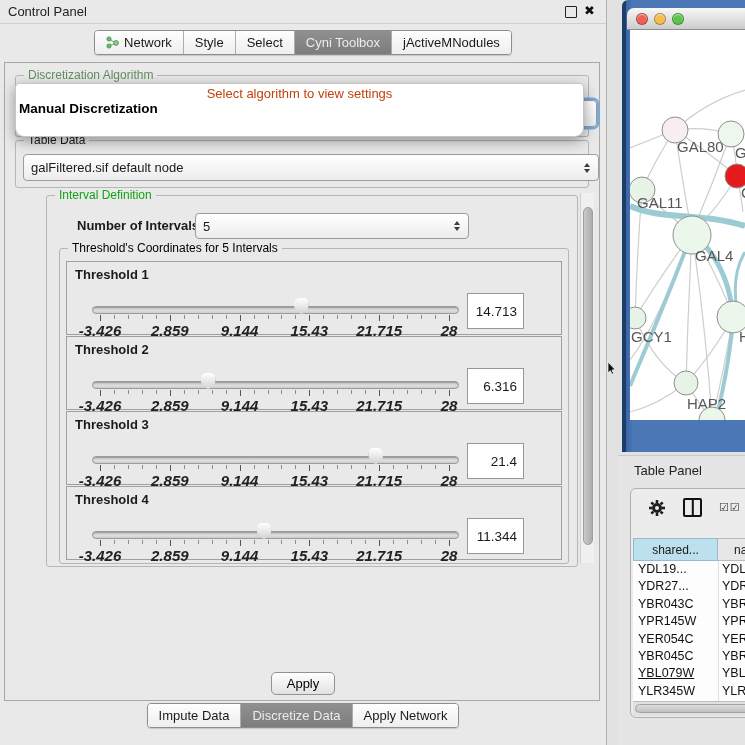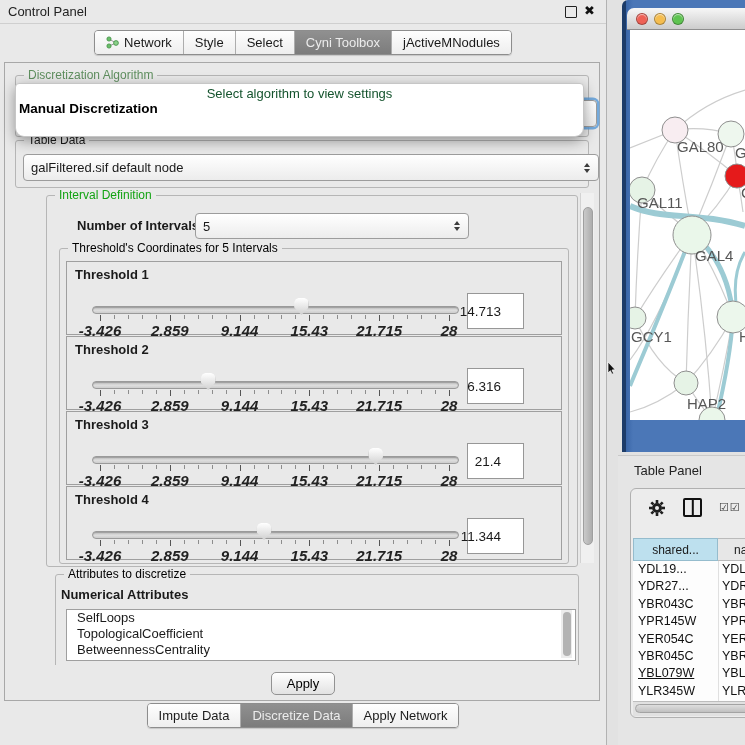--- a/index.html
+++ b/index.html
@@ -26,21 +26,21 @@
   .algo-group{left:10px;top:12px;width:572px;height:60px;}
   .combo{position:absolute;display:flex;align-items:center;background:linear-gradient(#ffffff,#ececec);border:1px solid #9c9c9c;border-radius:4px;font-size:13px;padding:0 7px;}
   .algo-combo{left:18px;top:37px;width:558px;height:25px;box-shadow:0 0 0 2.5px rgba(96,160,219,.85);}
   .td-group{left:10px;top:77px;width:572px;height:46px;}
   .td-combo{left:18px;top:91px;width:560px;height:25px;}
   .stepper{margin-left:auto;display:flex;flex-direction:column;gap:2px;padding-right:1px;}
   .stepper .up{width:0;height:0;border-left:3.5px solid transparent;border-right:3.5px solid transparent;border-bottom:4.5px solid #3c3c3c;}
   .stepper .dn{width:0;height:0;border-left:3.5px solid transparent;border-right:3.5px solid transparent;border-top:4.5px solid #3c3c3c;}
   
   .popup{position:absolute;left:10px;top:20px;width:567px;height:52px;background:#fff;border:1px solid #c6c6c6;border-radius:4px 4px 9px 9px;box-shadow:0 4px 14px rgba(0,0,0,.38);z-index:60;}
-  .popup-hint{position:absolute;left:0;top:2px;width:100%;text-align:center;font-size:13px;color:#14532d;}
+  .popup-hint{position:absolute;left:0;top:2px;width:100%;text-align:center;font-size:13px;color:#c2410c;}
   .popup-item{position:absolute;left:3px;font-size:13.5px;color:#000;}
   .popup-item.bold{top:17px;font-weight:bold;}
   .popup-item.plain{top:34px;}
   
   .scrollpane{position:absolute;left:3px;top:126px;width:588px;height:378px;overflow:hidden;}
   .interval-group{left:38px;top:6px;width:530px;height:370px;}
   .lbl-bold{font-weight:bold;font-size:13px;}
   .niv-label{position:absolute;left:30px;top:22px;}
   .niv-combo{left:148px;top:17px;width:258px;height:24px;}
   .thresholds-group{left:12px;top:52px;width:508px;height:314px;}
@@ -50,21 +50,21 @@
     background:linear-gradient(#bcbcbc,#dedede 55%,#cdcdcd);box-shadow:inset 0 1px 1px rgba(0,0,0,.18);}
   .thumb{position:absolute;top:36px;width:15px;height:17px;transform:translateX(-50%);
     background:linear-gradient(#ffffff,#d0d0d0);filter:drop-shadow(0 0 1px #808080);
     clip-path:polygon(30% 0,70% 0,88% 8%,97% 22%,100% 40%,97% 58%,50% 100%,3% 58%,0 40%,3% 22%,12% 8%);}
   .ticks{position:absolute;left:33px;top:53px;width:349px;height:7px;}
   .tick{position:absolute;top:0;width:1px;height:4px;background:#8d8d8d;}
   .tick.major{height:6px;background:#555;}
   .ticklabels{position:absolute;left:33px;top:60px;width:349px;height:12px;}
   .tlabel{position:absolute;transform:translateX(-50%);font-size:15px;font-weight:bold;color:#222;white-space:nowrap;font-style:italic;}
   .valbox{position:absolute;left:400px;top:31px;width:57px;height:36px;background:#fff;border:1px solid #979797;
-    display:flex;align-items:center;justify-content:flex-end;padding-right:22px;font-size:13.5px;box-sizing:border-box;}
+    display:flex;align-items:center;justify-content:flex-end;padding-right:6px;font-size:13.5px;box-sizing:border-box;}
   .vscroll{position:absolute;left:572px;top:4px;width:13px;height:370px;background:#f0f0f0;border-left:1px solid #d2d2d2;}
   .vthumb{position:absolute;left:1.5px;top:14px;width:10px;height:338px;border-radius:5px;background:linear-gradient(90deg,#cacaca,#adadad);border:1px solid #9f9f9f;box-sizing:border-box;}
   
   .attr-clip{position:absolute;left:50px;top:505px;width:526px;height:97px;overflow:hidden;}
   .attr-group{left:0;top:6px;width:522px;height:130px;}
   .attr-label{position:absolute;left:5px;top:12px;}
   .listbox{position:absolute;left:10px;top:34px;width:508px;height:50px;background:#fff;border:1px solid #9f9f9f;overflow:hidden;}
   .listbox .li{height:16px;line-height:16px;padding-left:10px;font-size:13px;}
   .list-vscroll{position:absolute;left:505px;top:35px;width:11px;height:48px;background:#ededed;}
   .list-vthumb{position:absolute;left:1.5px;top:2px;width:8px;height:44px;border-radius:4px;background:#b3b3b3;}
@@ -344,34 +344,20 @@
                   <div class="valbox">11.344</div>
                 </div>
               </div>
           </div>
         </div>
         <div class="vscroll">
             <div class="vthumb"></div>
           </div>
       </div>
 
-      <div class="attr-clip">
-        <div class="groupbox attr-group">
-          <span class="gb-title t-blue">Attributes to discretize</span>
-          <span class="lbl-bold attr-label">Numerical Attributes</span>
-          <div class="listbox" id="attr-list">
-              <div class="li">SelfLoops</div>
-              <div class="li">TopologicalCoefficient</div>
-              <div class="li">BetweennessCentrality</div>
-            </div>
-          <div class="list-vscroll">
-              <div class="list-vthumb"></div>
-            </div>
-        </div>
-      </div>
 
       <button class="btn apply">Apply</button>
     </div>
 
     <div class="tabbar bottom">
       <div class="seg-group">
         <div class="seg">
             <span>Impute Data</span>
           </div>
         <div class="seg selected">

